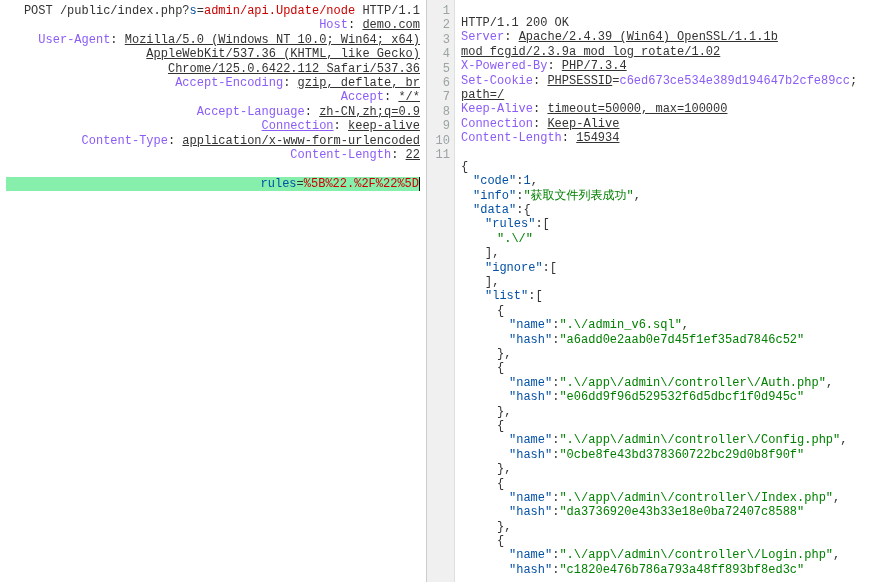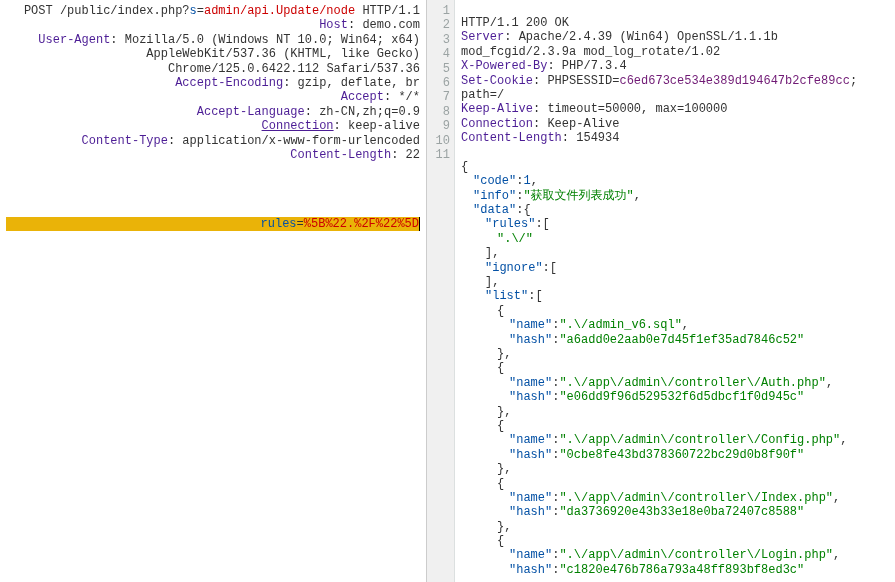--- a/index.html
+++ b/index.html
@@ -3,32 +3,32 @@
 <meta charset="utf-8">
 <style>
   * { margin: 0; padding: 0; box-sizing: border-box; }
   body { font-family: Consolas, 'Courier New', monospace; font-size: 12px; line-height: 1.2; background: #fff; color: #333; width: 895px; height: 582px; overflow: hidden; }
   .container { display: flex; width: 100%; height: 100%; }
   .left-pane { width: 427px; border-right: 1px solid #ccc; padding: 4px 6px; overflow: hidden; text-align: right; }
   .gutter { width: 28px; background: #f0f0f0; border-right: 1px solid #dce0e0; text-align: right; padding: 4px 4px 0 0; color: #9ba3a3; user-select: none; }
   .gutter div { height: 14.4px; line-height: 14.4px; }
   .right-pane { flex: 1; padding: 16px 6px; overflow: hidden; }
   .line { height: 14.4px; line-height: 14.4px; white-space: pre; }
-  .hdr-name { color: #4c1d95; }
-  .hdr-val { color: #333; }
+  .hdr-name { color: #8b5cf6; }
+  .hdr-val { color: #333; text-decoration: underline; }
   .param-key { color: #0451a5; }
   .param-val { color: #cc0000; }
   .underline { text-decoration: underline; }
-  .body-line { background: #eab308; margin-top: 40px; }
+  .body-line { background: #86efac; }
   .cursor { border-right: 1px solid #000; }
   .json-brace { color: #333; }
   .json-key { color: #0451a5; }
   .json-str { color: #008000; }
   .json-num { color: #0451a5; }
-  .cookie-val { color: #701a75; }
+  .cookie-val { color: #8b5cf6; }
   .ind1 { padding-left: 12px; }
   .ind2 { padding-left: 24px; }
   .ind3 { padding-left: 36px; }
   .ind4 { padding-left: 48px; }
 </style>
 </head>
 <body>
 
 <div class="container">
 

